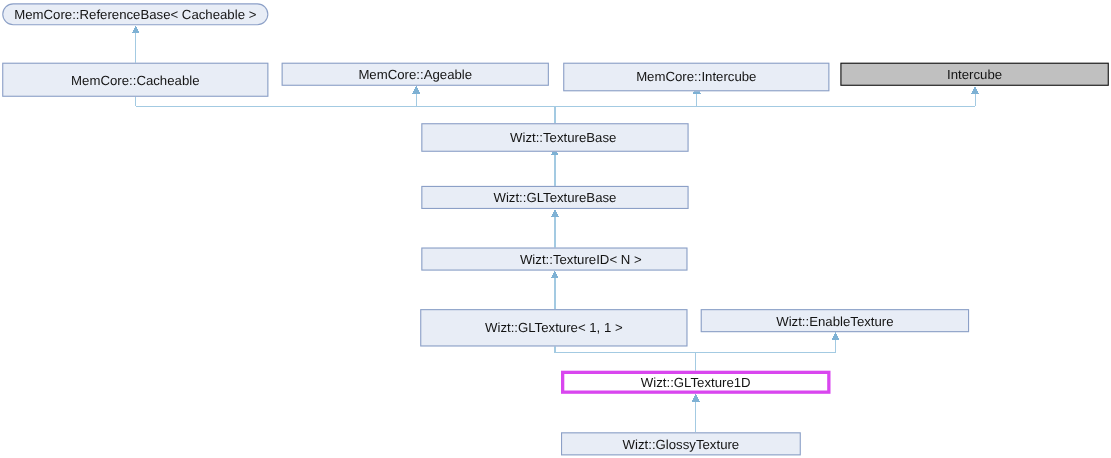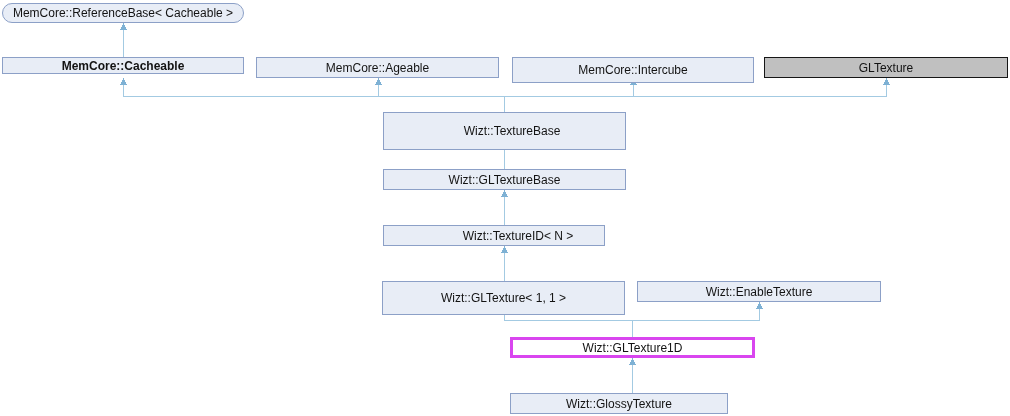--- a/index.html
+++ b/index.html
@@ -99,33 +99,33 @@
     </g>
 
     <g>
       <path class="edge-line" d="M632.5,393 V363"></path>
       <polygon class="edge-arrow" points="632.5,358 629,365 636,365"></polygon>
     </g>
   </svg>
 
   <div class="node" style="left:2px; top:3px; width:242px; height:20px;border-radius:10px;">MemCore::ReferenceBase&lt; Cacheable &gt;</div>
 
-  <div class="node" style="left:2px; top:57px; width:242px; height:17px;font-weight:bold;">MemCore::Cacheable</div>
+  <div class="node" style="left:2px; top:57px; width:242px; height:31px;">MemCore::Cacheable</div>
 
   <div class="node" style="left:256px; top:57px; width:243px; height:21px;">MemCore::Ageable</div>
 
   <div class="node" style="left:512px; top:57px; width:242px; height:26px;">MemCore::Intercube</div>
 
-  <div class="node node--external" style="left:764px; top:57px; width:244px; height:21px;">GLTexture</div>
+  <div class="node node--external" style="left:764px; top:57px; width:244px; height:21px;">Intercube</div>
 
-  <div class="node" style="left:383px; top:112px; width:243px; height:38px;padding-left:15px;">Wizt::TextureBase</div>
+  <div class="node" style="left:383px; top:112px; width:243px; height:26px;padding-left:15px;">Wizt::TextureBase</div>
 
   <div class="node" style="left:383px; top:169px; width:243px; height:21px;">Wizt::GLTextureBase</div>
 
-  <div class="node" style="left:383px; top:225px; width:222px; height:21px;padding-left:48px;">Wizt::TextureID&lt; N &gt;</div>
+  <div class="node" style="left:383px; top:225px; width:242px; height:21px;padding-left:48px;">Wizt::TextureID&lt; N &gt;</div>
 
   <div class="node" style="left:382px; top:281px; width:243px; height:34px;">Wizt::GLTexture&lt; 1, 1 &gt;</div>
 
   <div class="node" style="left:637px; top:281px; width:244px; height:21px;">Wizt::EnableTexture</div>
 
   <div class="node node--current" style="left:510px; top:337px; width:245px; height:21px;">Wizt::GLTexture1D</div>
 
   <div class="node" style="left:510px; top:393px; width:218px; height:21px;">Wizt::GlossyTexture</div>
 
 </div>

